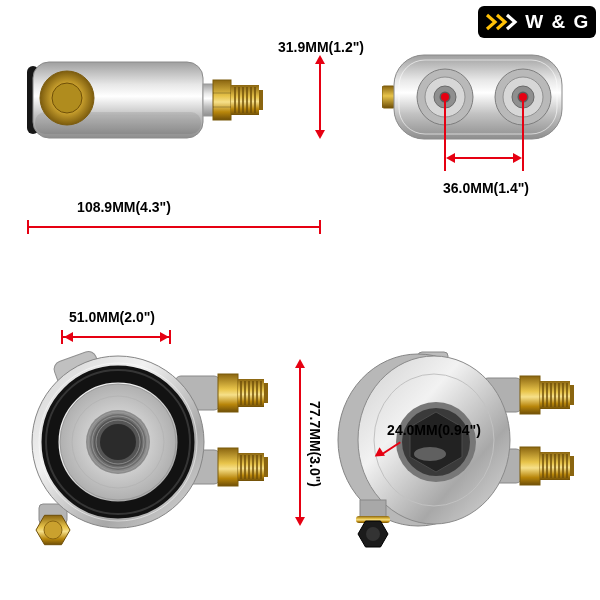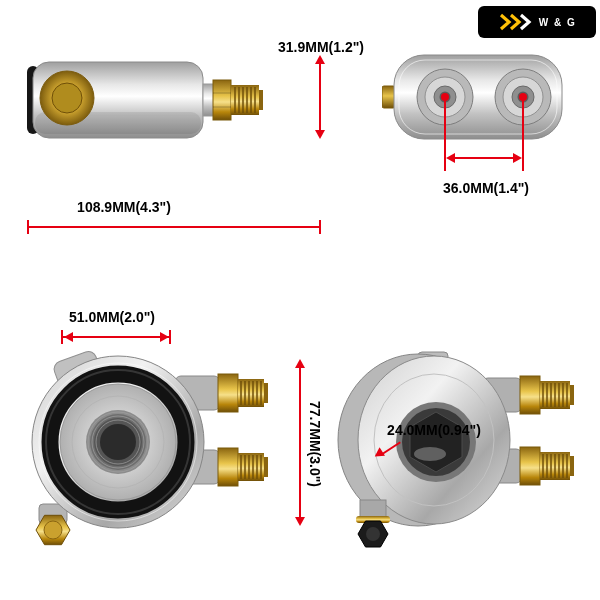--- a/index.html
+++ b/index.html
@@ -1,21 +1,21 @@
 <!DOCTYPE html>
 <html><head>
 <meta charset="utf-8">
 <style>
   * { margin:0; padding:0; box-sizing:border-box; }
   body { background:#fff; font-family:"Liberation Sans", sans-serif; }
   .stage { position:relative; width:600px; height:600px; background:#ffffff; overflow:hidden; }
 
   .badge { position:absolute; left:478px; top:6px; width:118px; height:32px; background:#000;
            border-radius:6px; display:flex; align-items:center; justify-content:center; gap:7px; }
-  .badge .brand { color:#fff; font-weight:700; font-size:10px; letter-spacing:1.5px; }
+  .badge .brand { color:#fff; font-weight:700; font-size:19px; letter-spacing:1.5px; }
 
   .pv { position:absolute; }
 
   .dim-label { position:absolute; font-size:14px; font-weight:600; color:#000;
                white-space:nowrap; transform:translateX(-50%); }
   .dim-label.rot { transform:translate(-50%,-50%) rotate(90deg); }
 
   .rl-h { position:absolute; height:2px; background:#e60012; }
   .rl-v { position:absolute; width:2px; background:#e60012; }
   .tick-v { position:absolute; width:2px; height:14px; background:#e60012; }

